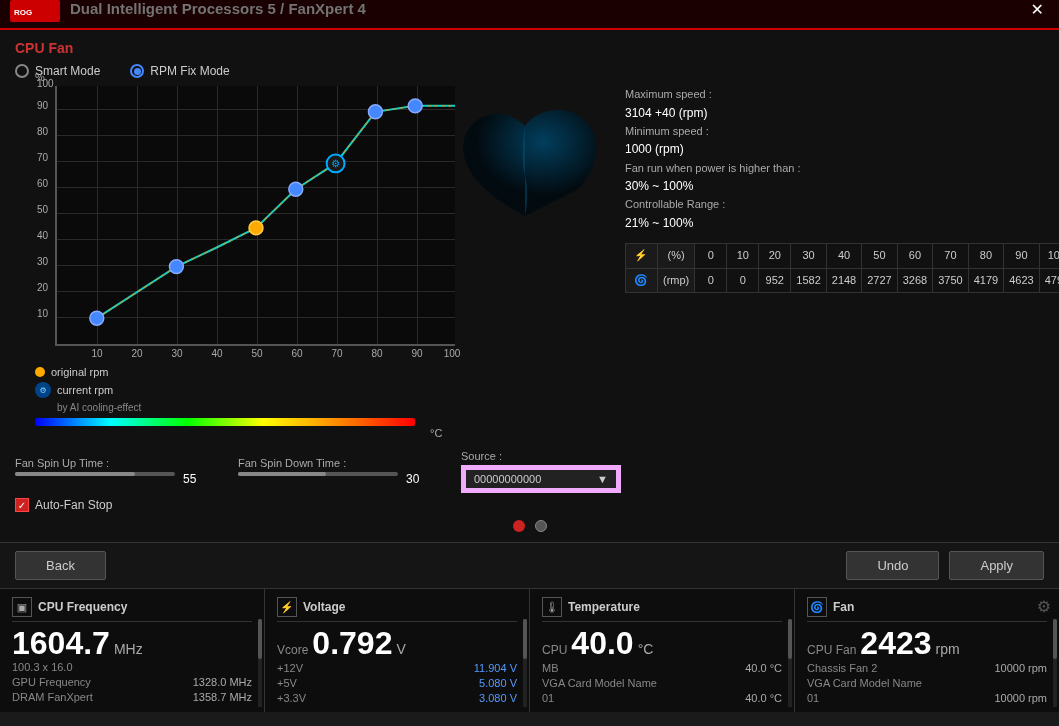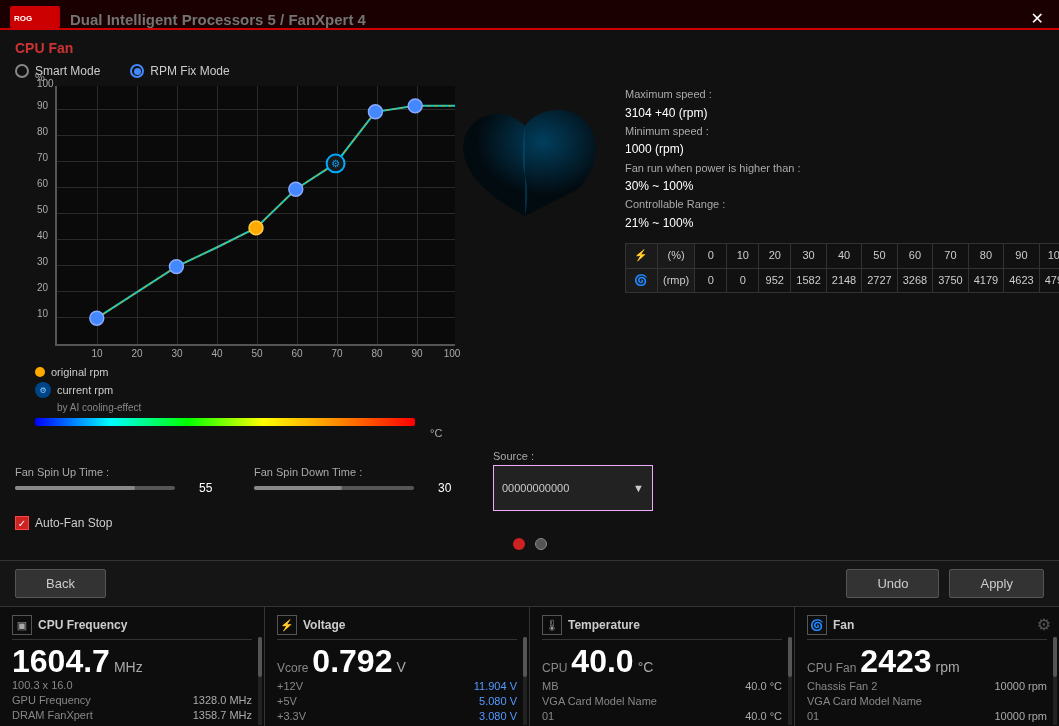--- a/index.html
+++ b/index.html
@@ -9,21 +9,21 @@
       font-family: Arial, sans-serif;
       font-size: 12px;
       width: 1059px;
       height: 726px;
       overflow: hidden;
     }
     .title-bar {
       background: #1a0000;
       height: 30px;
       display: flex;
-      align-items: flex-end;
+      align-items: flex-start;
       padding: 0 10px;
       border-bottom: 2px solid #cc0000;
     }
     .title-bar-logo {
       width: 50px;
       height: 22px;
       margin-right: 10px;
     }
     .title-bar-text {
       color: #737373;
@@ -233,22 +233,22 @@
       display: flex;
       flex-direction: column;
       gap: 3px;
     }
     .control-label {
       color: #aaa;
       font-size: 11px;
     }
     .slider-row {
       display: flex;
-      align-items: center;
-      gap: 24px;
+      align-items: flex-start;
+      gap: 8px;
     }
     .slider {
       width: 160px;
       height: 4px;
       background: #555;
       position: relative;
       border-radius: 2px;
     }
     .slider-fill {
       height: 100%;
@@ -260,23 +260,23 @@
       font-size: 12px;
       width: 25px;
     }
     .source-group {
       display: flex;
       flex-direction: column;
       gap: 3px;
     }
     .source-select {
       background: #222;
-      border: 1px solid #f0abfc;
+      border: 5px solid #f0abfc;
       color: #ccc;
-      padding: 16px 8px;
+      padding: 3px 8px;
       font-size: 11px;
       width: 160px;
       display: flex;
       align-items: center;
       justify-content: space-between;
       cursor: pointer;
     }
     .checkbox-row {
       display: flex;
       align-items: center;

